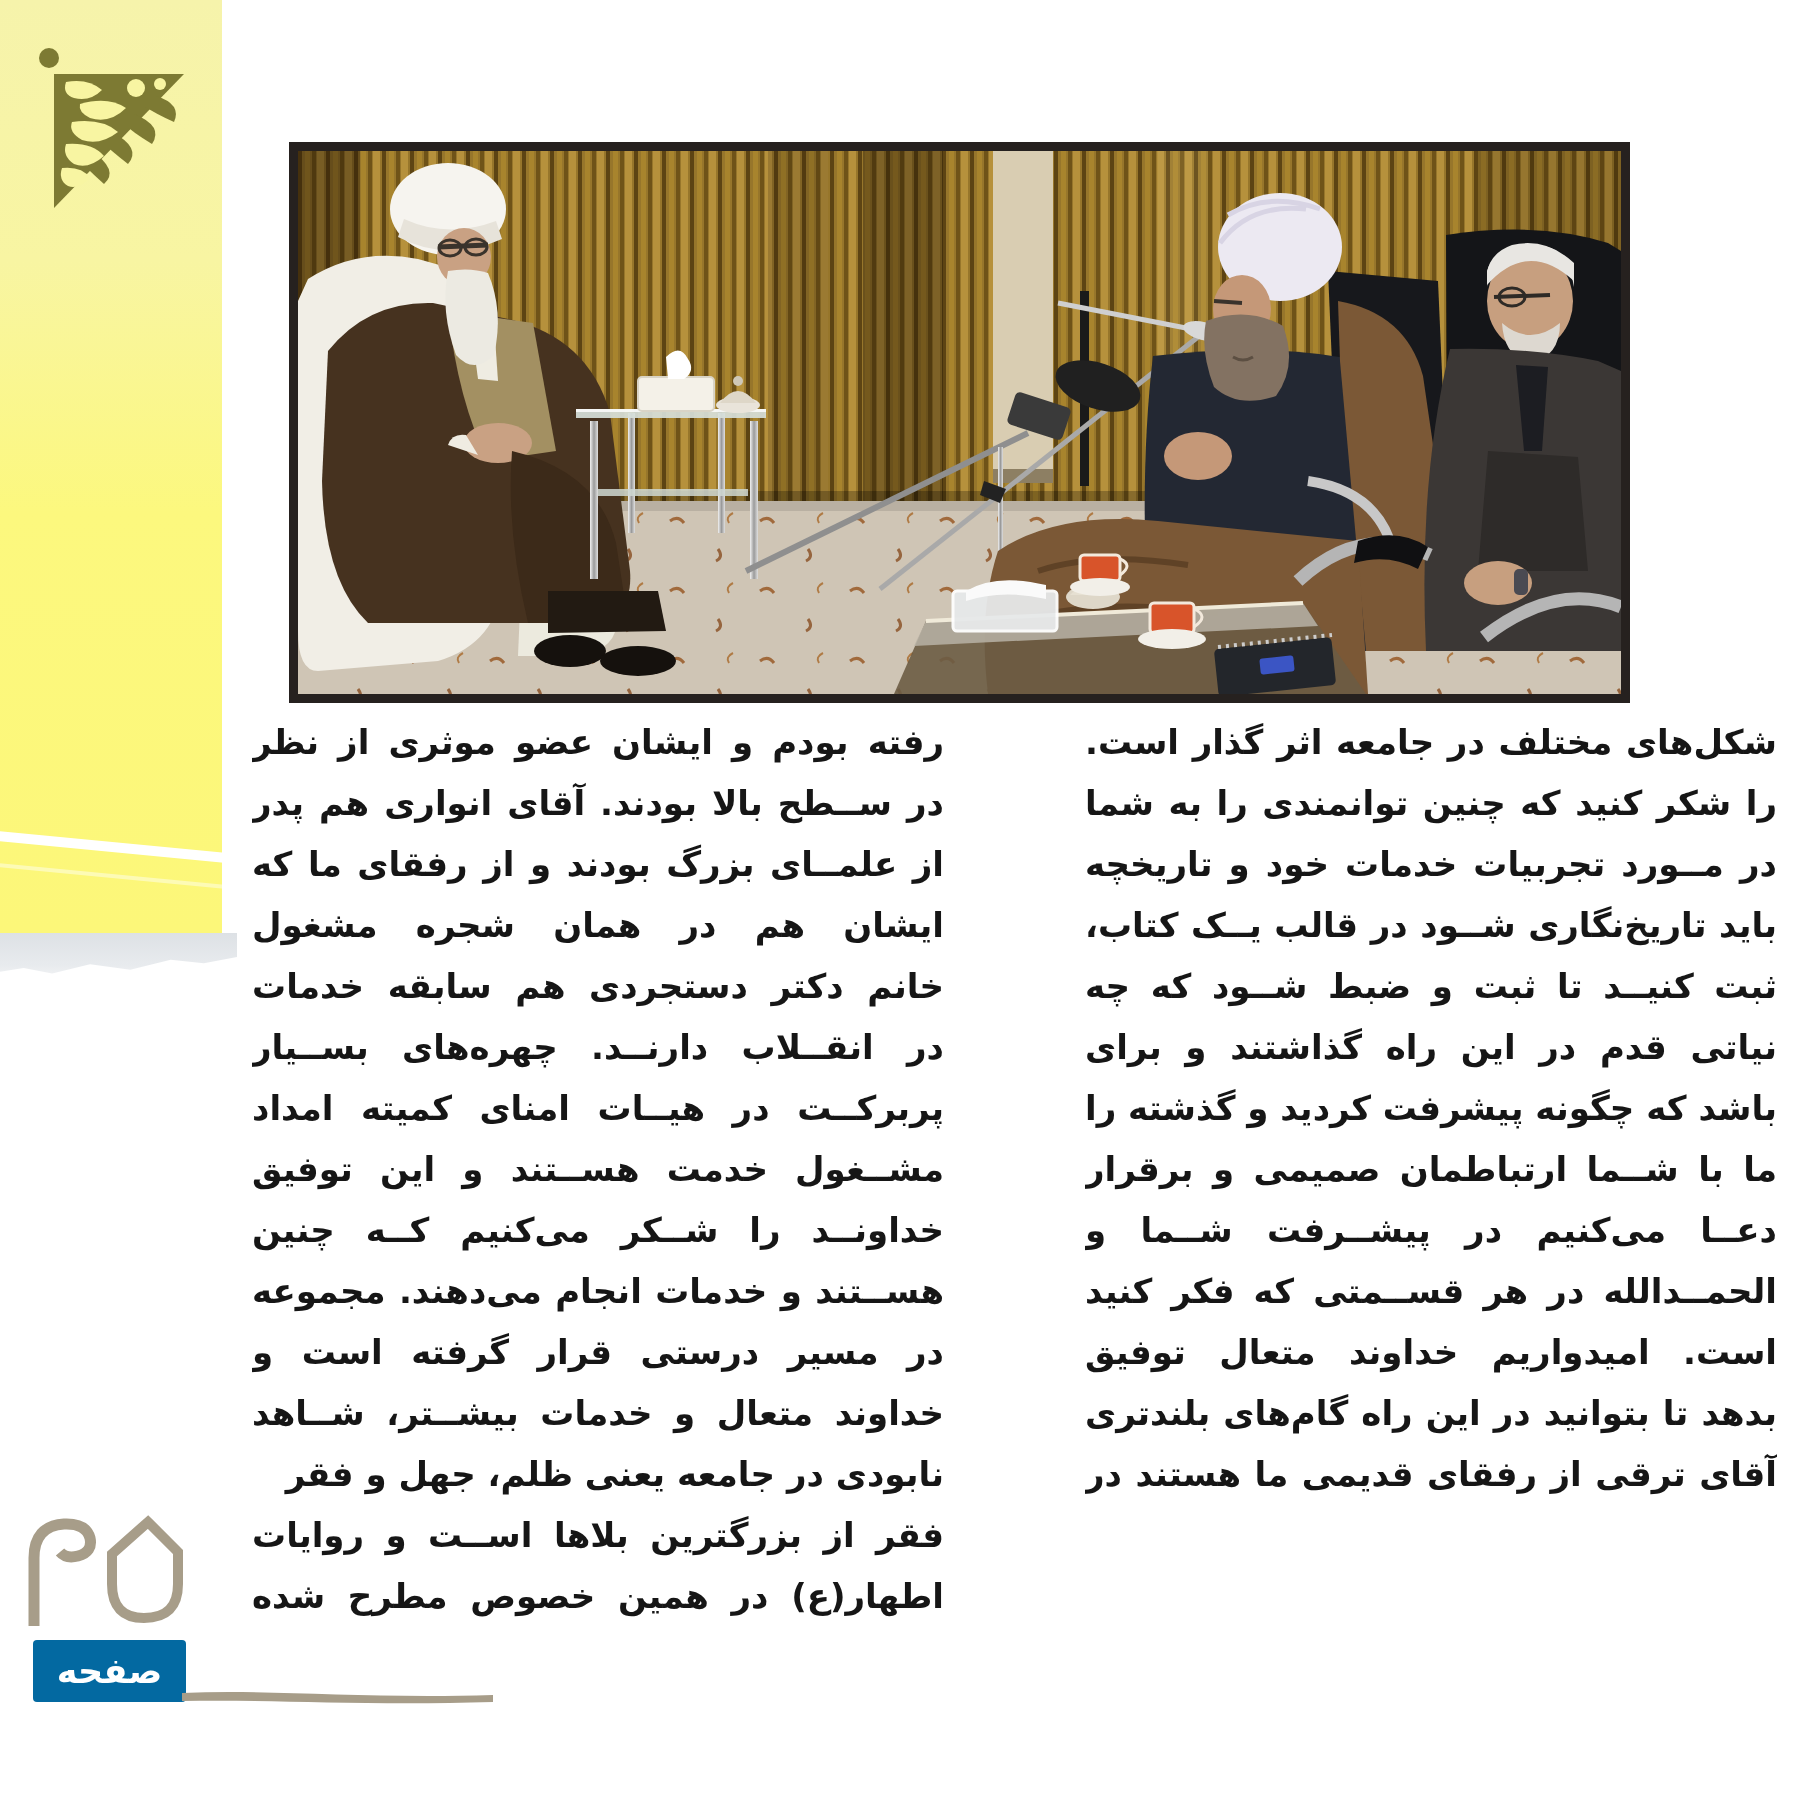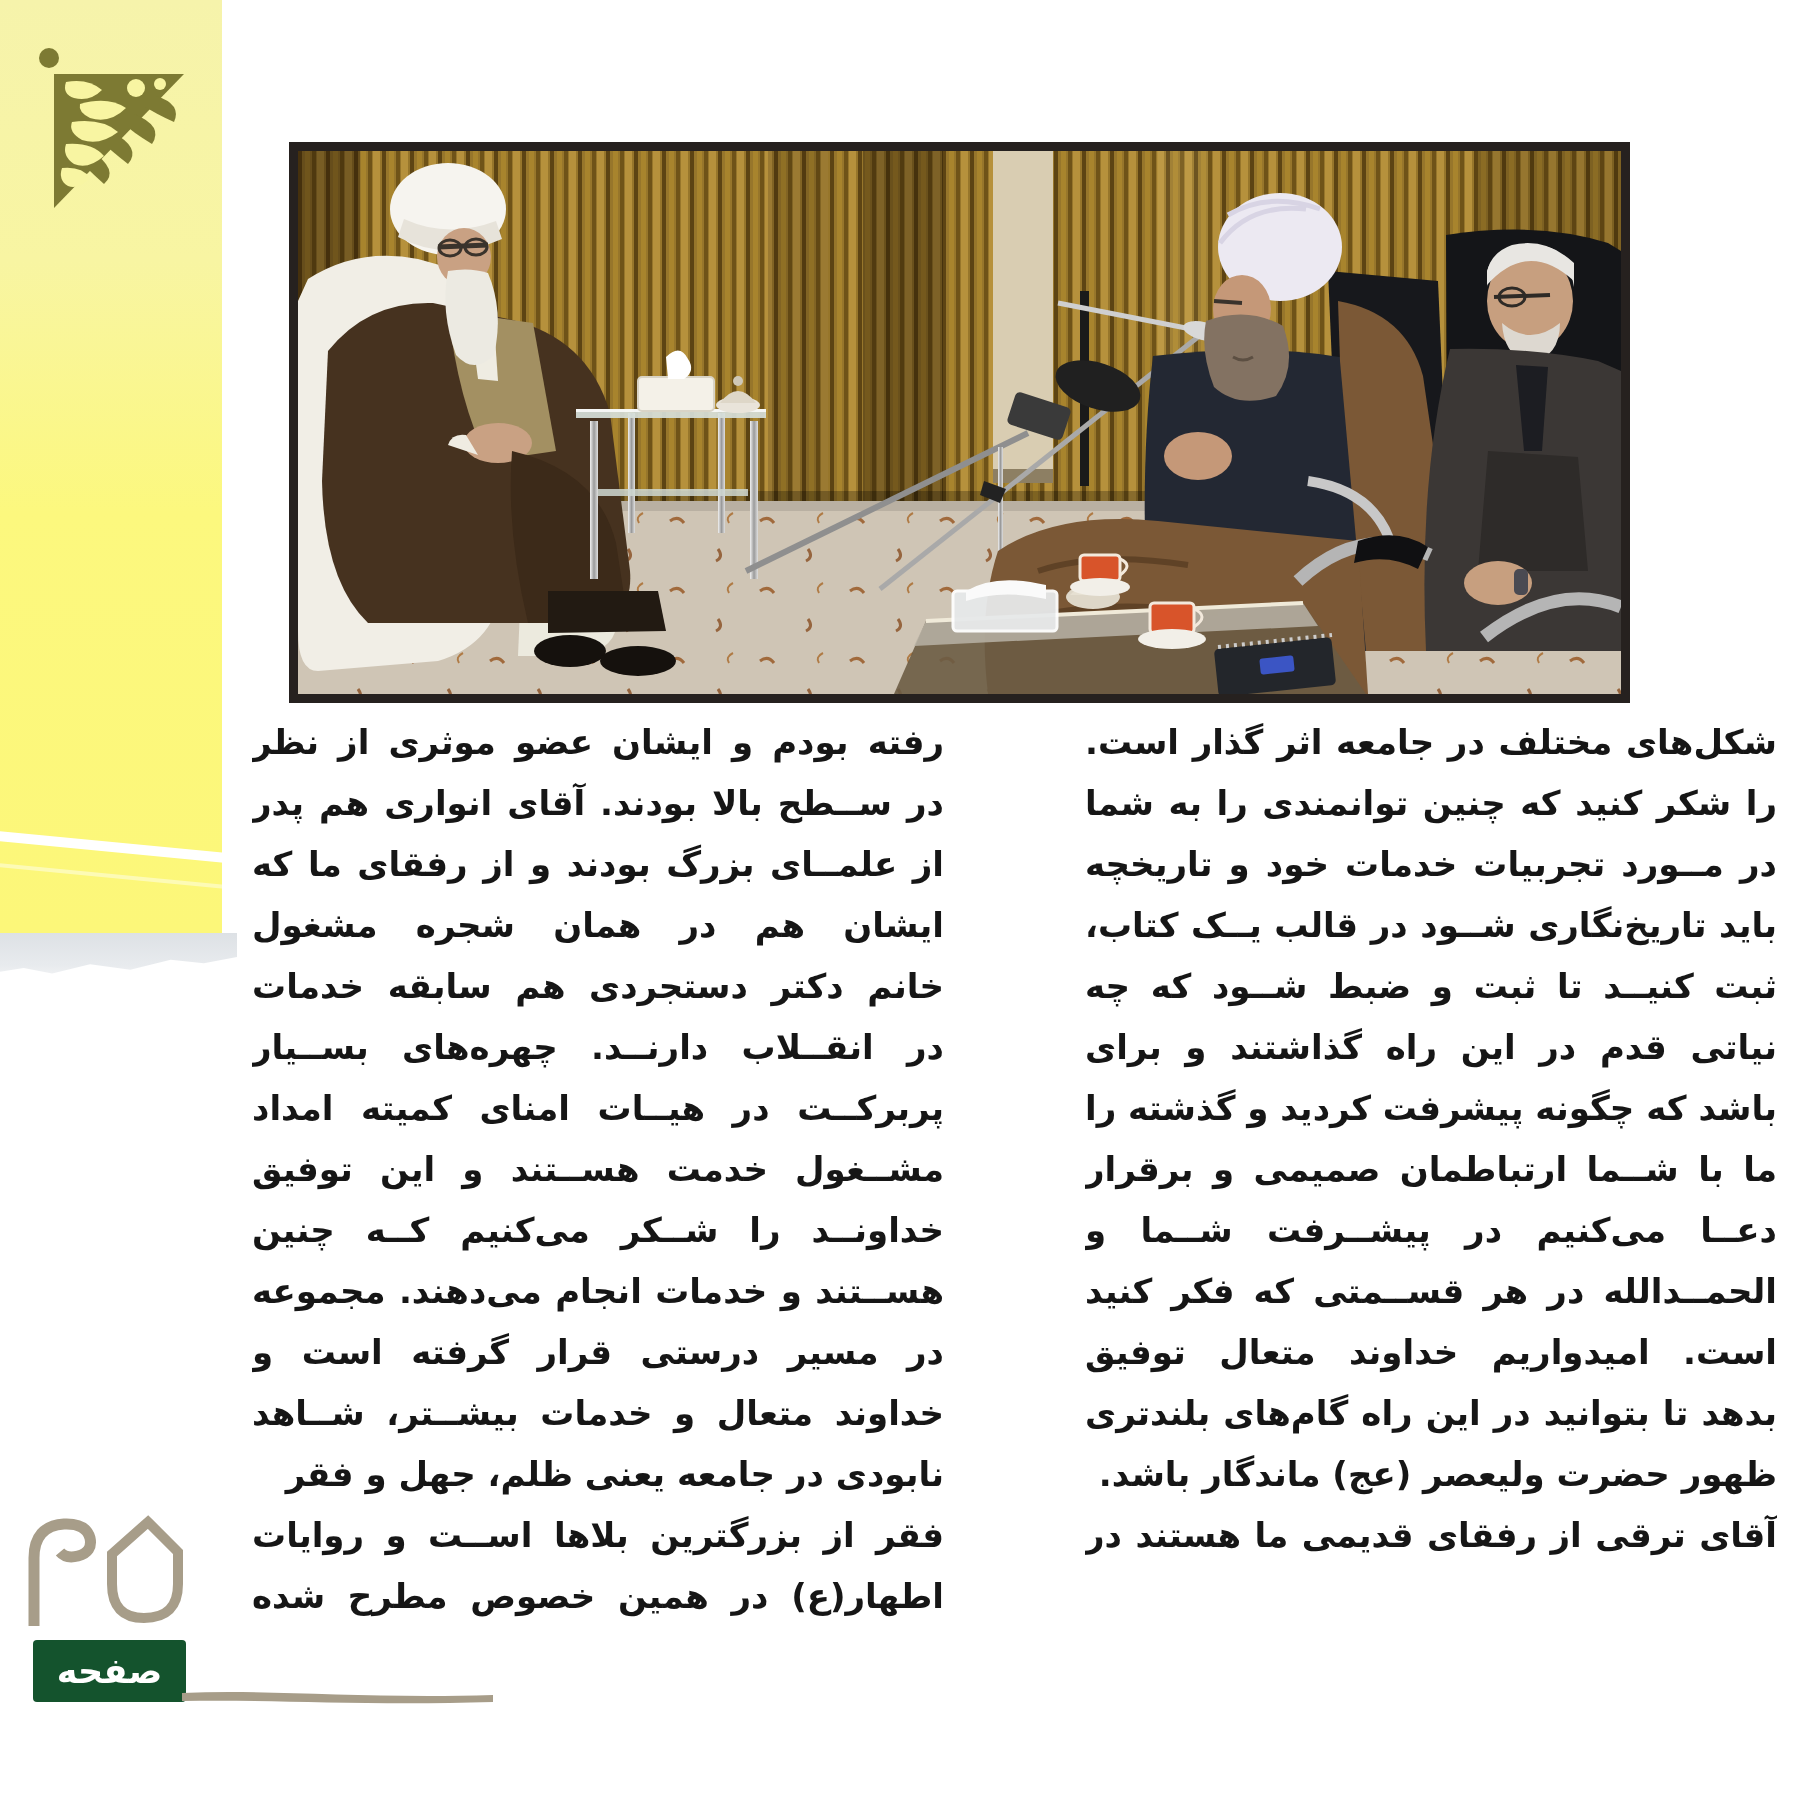--- a/index.html
+++ b/index.html
@@ -37,21 +37,21 @@
   .col-right{left:1085px;}
   .col-left{left:252px;}
   .text-line{
     height:61px;line-height:61px;font-size:34px;font-weight:bold;color:#161616;
     text-align:justify;text-align-last:justify;overflow:hidden;
   }
   .text-line.para-end{text-align:right;text-align-last:right;}
   
   .pagenum-digits{position:absolute;left:20px;top:1512px;width:170px;height:118px;}
   .page-label-box{
-    position:absolute;left:33px;top:1640px;width:153px;height:62px;background:#14532d;
+    position:absolute;left:33px;top:1640px;width:153px;height:62px;background:#0369a1;
     border-radius:4px;display:flex;align-items:center;justify-content:center;
   }
   .page-label-box span{
     color:#ffffff;font-size:35px;font-weight:bold;direction:rtl;letter-spacing:1px;
   }
   .pagenum-rule{position:absolute;left:182px;top:1690px;width:312px;height:16px;}
 </style>
 </head>
 <body>
 
@@ -251,21 +251,20 @@
       <div class="text-line">در مــورد تجربیات خدمات خود و تاریخچه این خدمات</div>
       <div class="text-line">باید تاریخ‌نگاری شــود در قالب یــک کتاب، جزئیات را</div>
       <div class="text-line">ثبت کنیــد تا ثبت و ضبط شــود که چه افــرادی با چه</div>
       <div class="text-line">نیاتی قدم در این راه گذاشتند و برای آیندگان آموزنده</div>
       <div class="text-line">باشد که چگونه پیشرفت کردید و گذشته را به یاد آورد.</div>
       <div class="text-line">ما با شــما ارتباطمان صمیمی و برقرار اســت. همیشه</div>
       <div class="text-line">دعــا می‌کنیم در پیشــرفت شــما و خدمات کمیتــه امداد</div>
       <div class="text-line">الحمــدالله در هر قســمتی که فکر کنید بســیار پر برکت</div>
       <div class="text-line">است. امیدواریم خداوند متعال توفیق بیشتری به شما</div>
       <div class="text-line">بدهد تا بتوانید در این راه گام‌های بلندتری بردارید و تا</div>
-      <div class="text-line para-end">ظهور حضرت ولیعصر (عج) ماندگار باشد.</div>
       <div class="text-line">آقای ترقی از رفقای قدیمی ما هستند در نیشابور زمانی</div>
     </section>
   <section class="col col-left">
       <div class="text-line">رفته بودم و ایشان عضو موثری از نظر فکر و فرهنگ</div>
       <div class="text-line">در ســطح بالا بودند. آقای انواری هم پدر بزرگوارشان</div>
       <div class="text-line">از علمــای بزرگ بودند و از رفقای ما که فرزند بزرگوار</div>
       <div class="text-line">ایشان هم در همان شجره مشغول خدمت‌رسانی هستند.</div>
       <div class="text-line">خانم دکتر دستجردی هم سابقه خدمات بسیار ارزنده</div>
       <div class="text-line">در انقــلاب دارنــد. چهره‌های بســیار روشــن و بســیار</div>
       <div class="text-line">پربرکــت در هیــات امنای کمیته امداد امــام خمینی(ره)</div>

